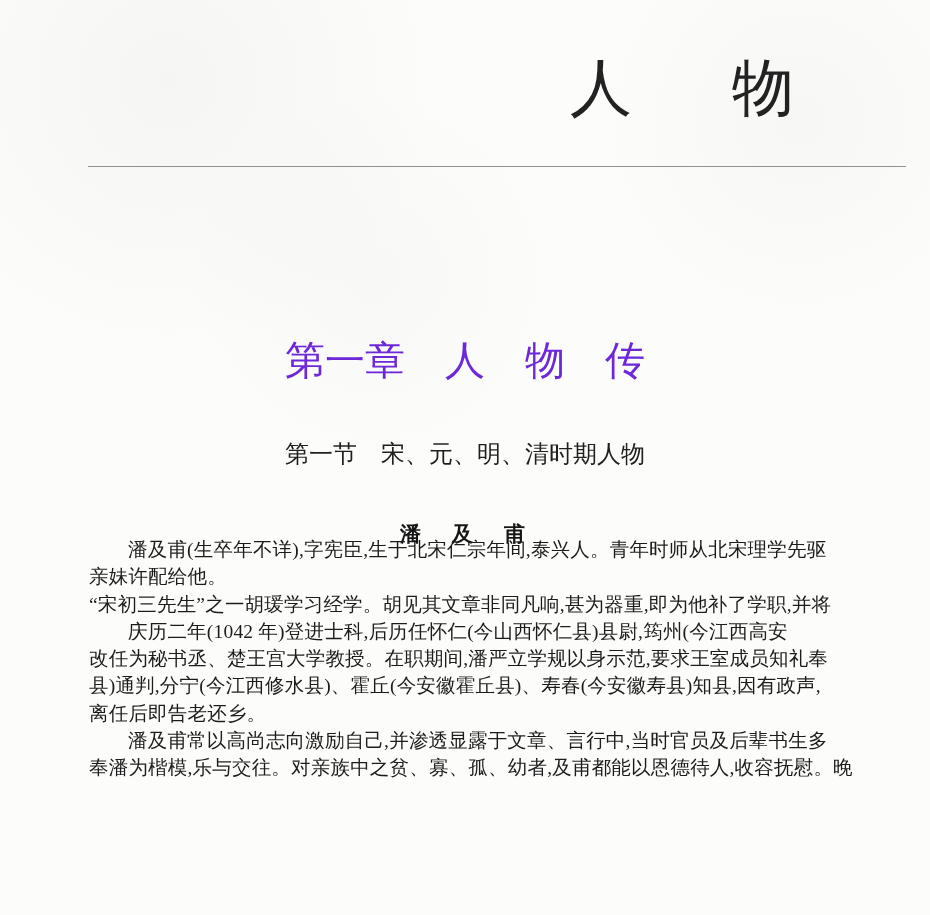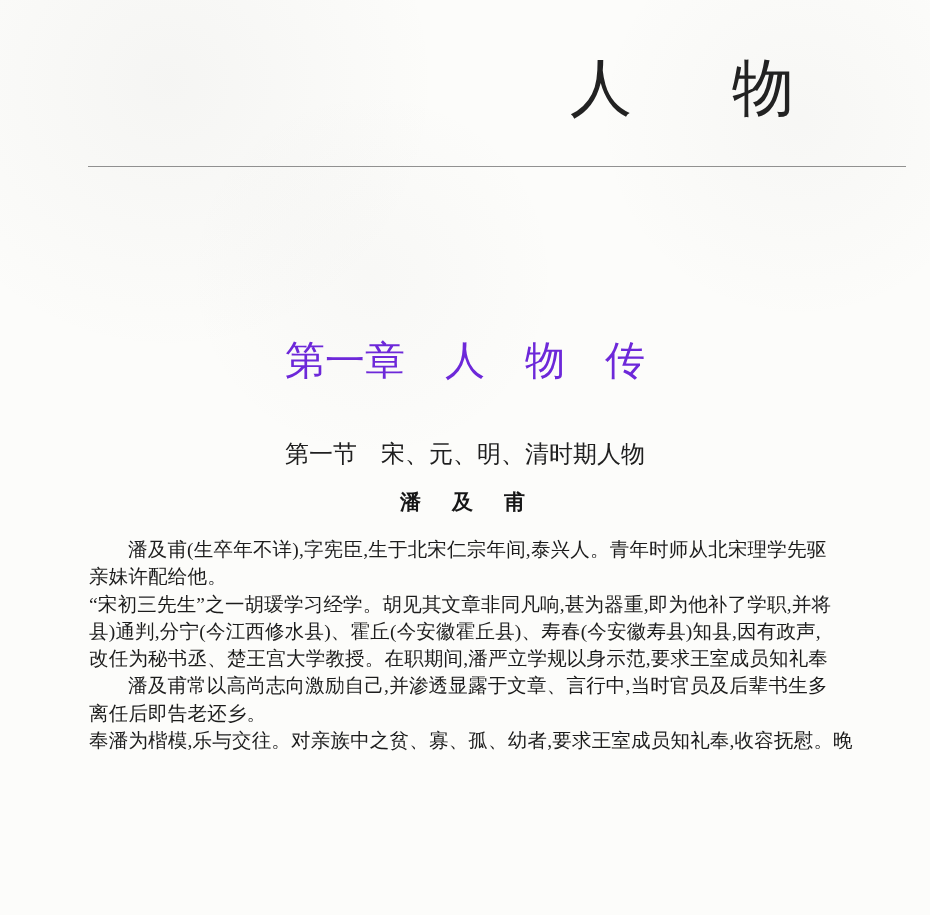--- a/index.html
+++ b/index.html
@@ -62,21 +62,21 @@
     top: 438px;
     left: 0;
     width: 100%;
     text-align: center;
     font-size: 24px;
     font-weight: 400;
     color: #1f1f1f;
   }
   .person-name {
     position: absolute;
-    top: 488px;
+    top: 520px;
     left: 0;
     width: 100%;
     text-align: center;
     font-size: 21px;
     font-weight: 700;
     letter-spacing: 5px;
     color: #161616;
   }
   .body-text {
     position: absolute;
@@ -110,20 +110,21 @@
   <div class="chapter-title">第一章　人　物　传</div>
 
   <div class="section-title">第一节　宋、元、明、清时期人物</div>
 
   <div class="person-name">潘　及　甫</div>
 
   <div class="body-text">
     <div class="line indent">潘及甫(生卒年不详),字宪臣,生于北宋仁宗年间,泰兴人。青年时师从北宋理学先驱</div>
     <div class="line">亲妹许配给他。</div>
     <div class="line">“宋初三先生”之一胡瑗学习经学。胡见其文章非同凡响,甚为器重,即为他补了学职,并将</div>
+    <div class="line indent">庆历二年(1042 年)登进士科,后历任怀仁(今山西怀仁县)县尉,筠州(今江西高安</div>
+    <div class="line">改任为秘书丞、楚王宫大学教授。在职期间,潘严立学规以身示范,要求王室成员知礼奉</div>
     <div class="line">县)通判,分宁(今江西修水县)、霍丘(今安徽霍丘县)、寿春(今安徽寿县)知县,因有政声,</div>
-    <div class="line">改任为秘书丞、楚王宫大学教授。在职期间,潘严立学规以身示范,要求王室成员知礼奉</div>
+    <div class="line">离任后即告老还乡。</div>
     <div class="line indent">潘及甫常以高尚志向激励自己,并渗透显露于文章、言行中,当时官员及后辈书生多</div>
-    <div class="line">离任后即告老还乡。</div>
-    <div class="line">奉潘为楷模,乐与交往。对亲族中之贫、寡、孤、幼者,要求王室成员知礼奉,收容抚慰。晚</div>
+    <div class="line">奉潘为楷模,乐与交往。对亲族中之贫、寡、孤、幼者,及甫都能以恩德待人,收容抚慰。晚</div>
   </div>
 
 </div>
 
 </body></html>

